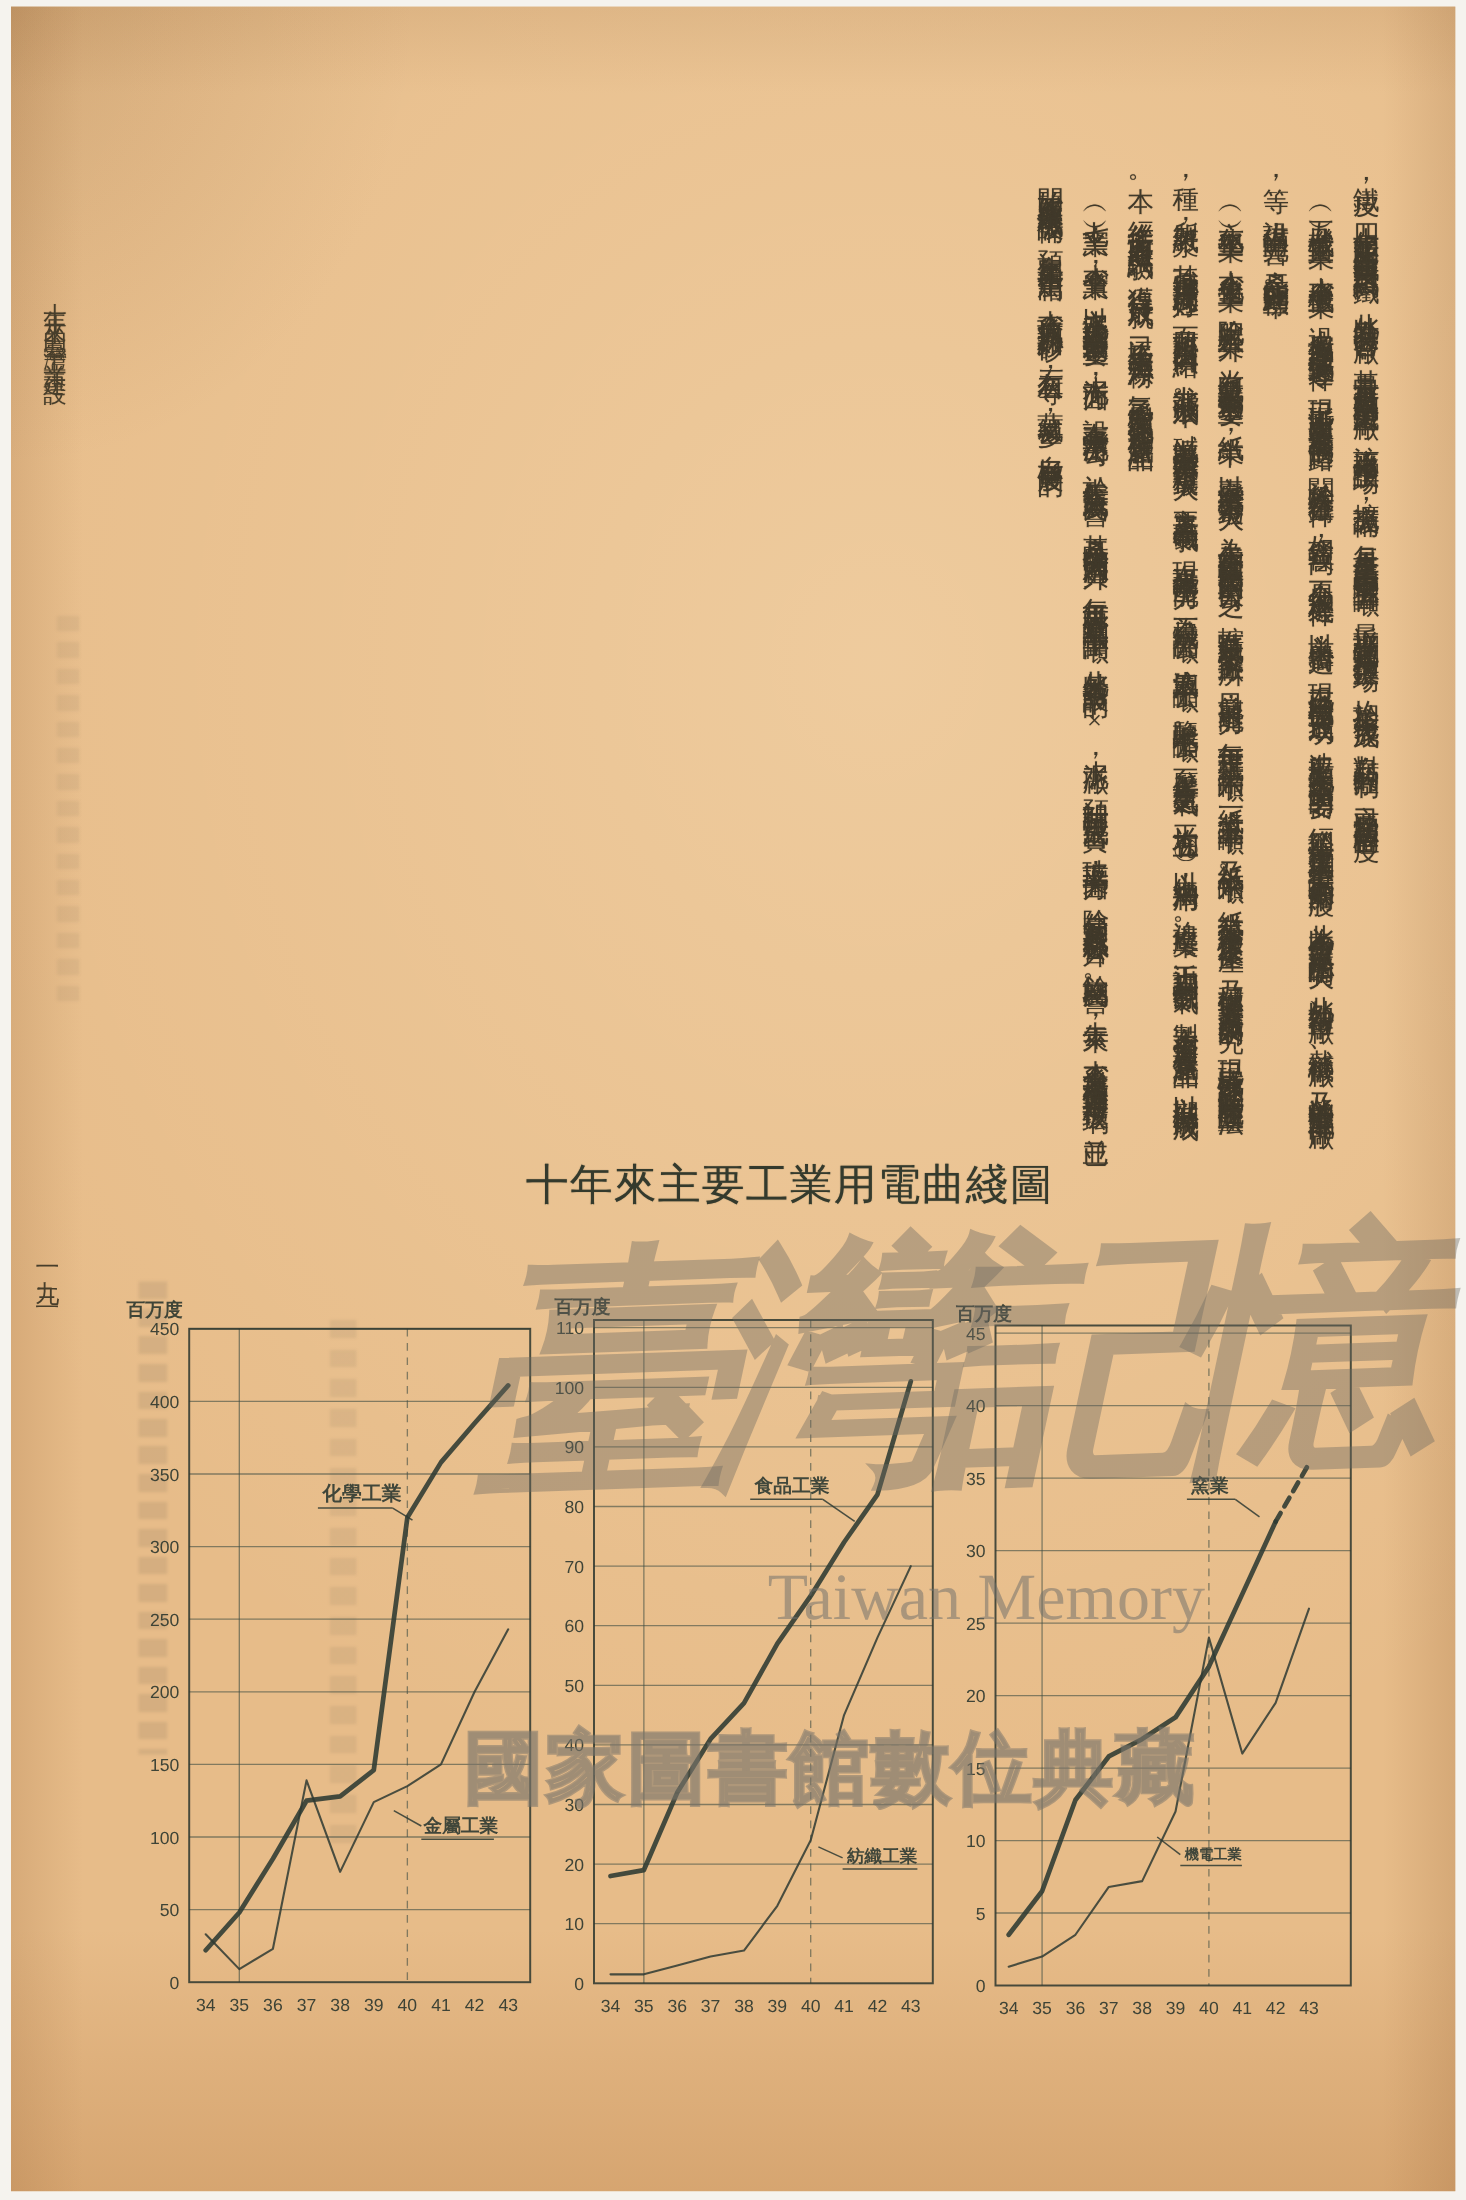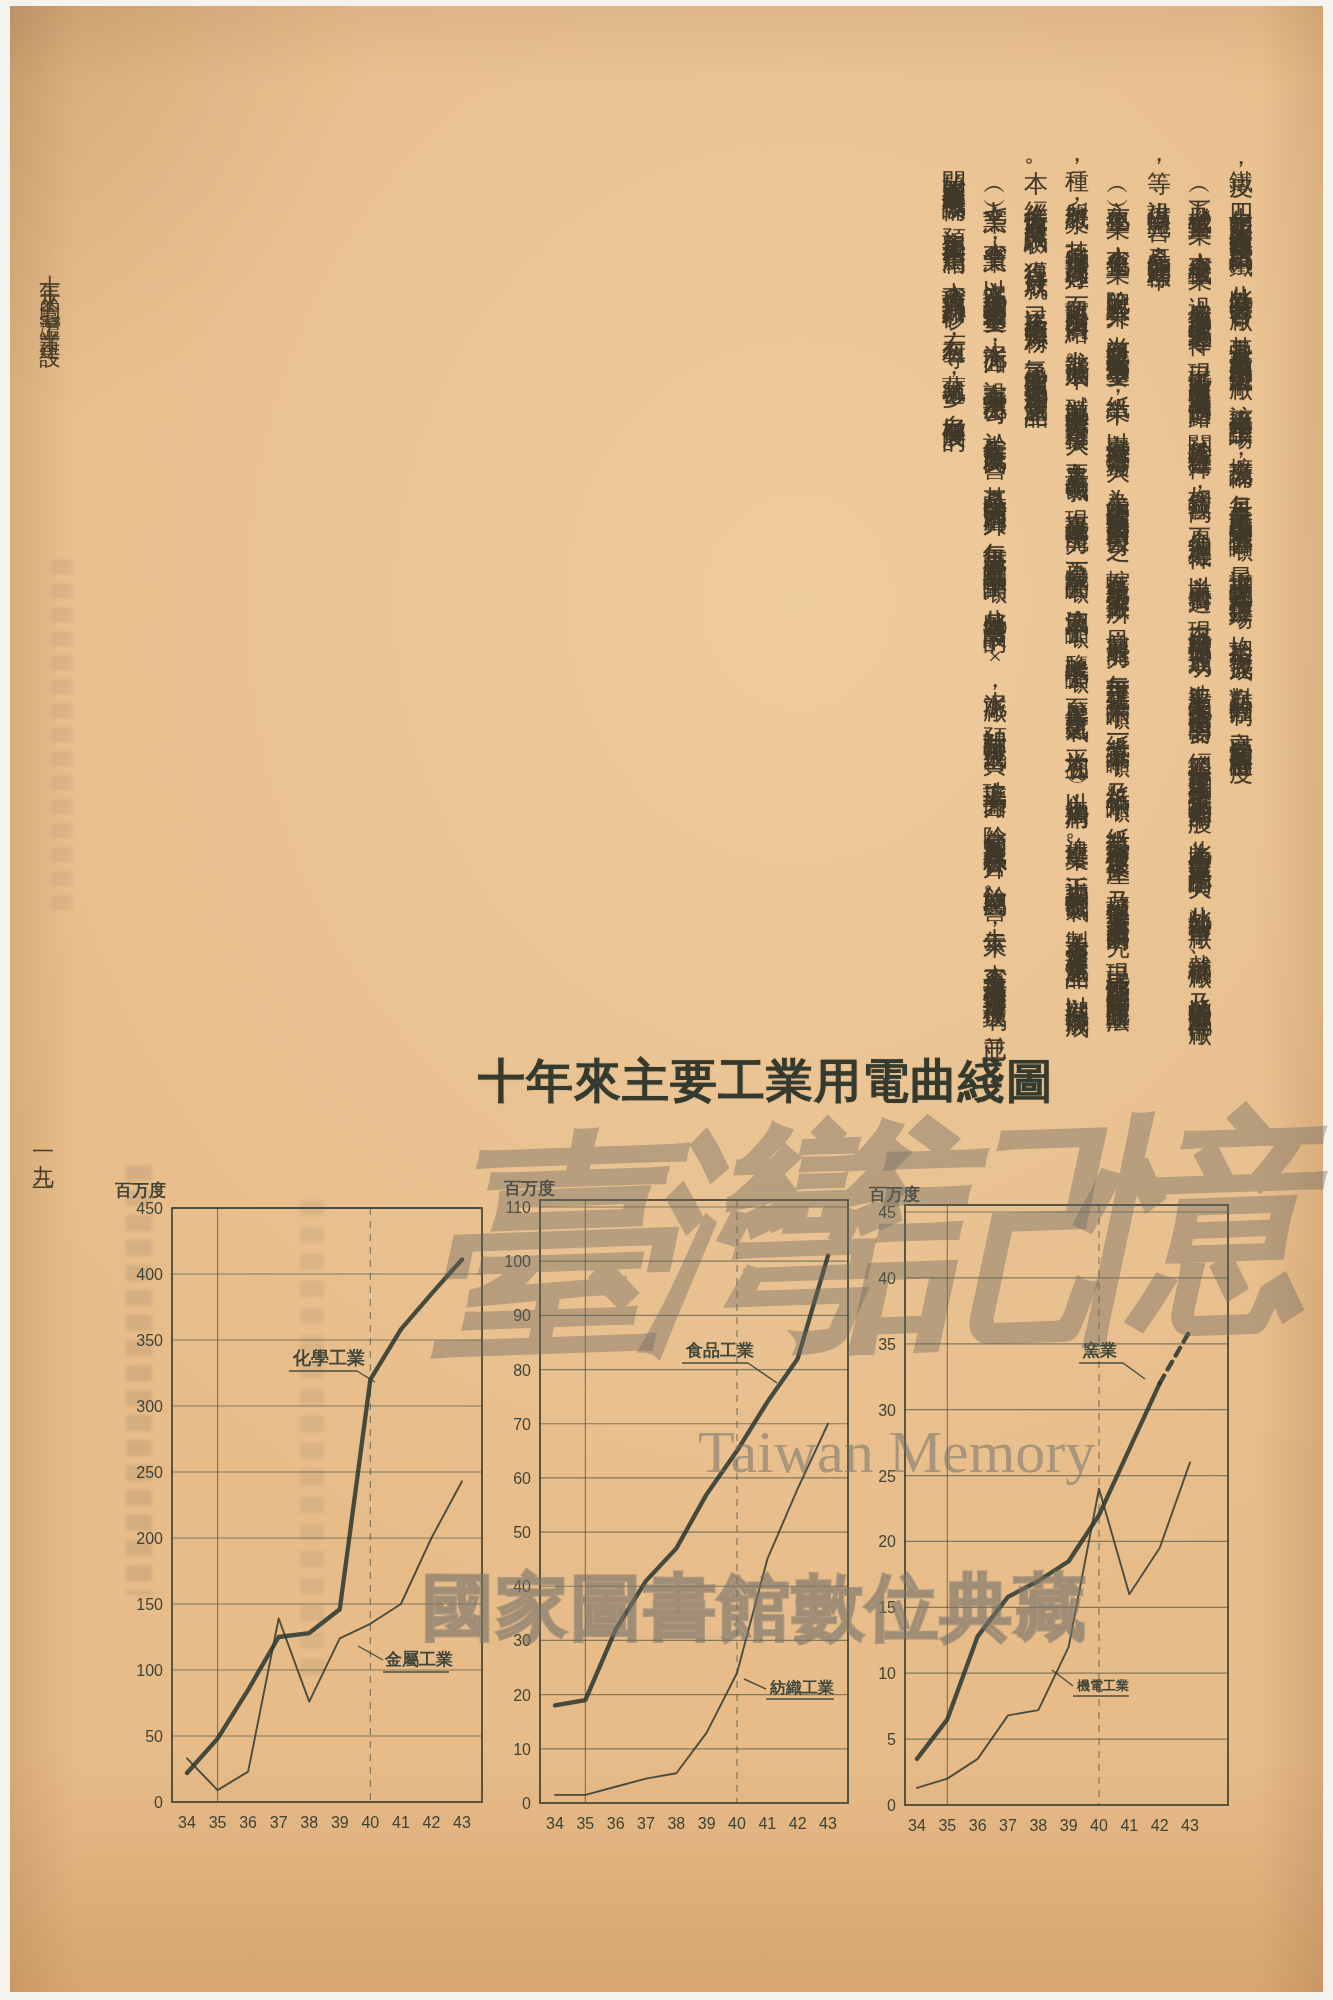--- a/index.html
+++ b/index.html
@@ -32,21 +32,21 @@
     font-size:21px;letter-spacing:8px;color:#473e2b;z-index:2;
     text-shadow:0 0 1px rgba(70,55,30,0.4);
   }
   .page-num{
     position:absolute;left:28px;top:1140px;
     writing-mode:vertical-rl;-webkit-writing-mode:vertical-rl;
     font-size:22px;letter-spacing:7px;color:#473e2b;z-index:2;
   }
   .figure-title{
     position:absolute;left:478px;top:1050px;
-    font-size:47px;font-weight:700;letter-spacing:1px;color:#343a2d;z-index:2;
+    font-size:39px;font-weight:400;letter-spacing:1px;color:#343a2d;z-index:2;
     text-shadow:0 0 1px rgba(50,55,40,0.6);
   }
   .chart{position:absolute;top:1150px;z-index:2;}
   .chart.c0{left:95px;}
   .chart.c1{left:490px;}
   .chart.c2{left:855px;}
   svg text{font-family:"Liberation Sans", sans-serif;}
   
   .wm{position:absolute;z-index:3;pointer-events:none;}
   .wm-main{

